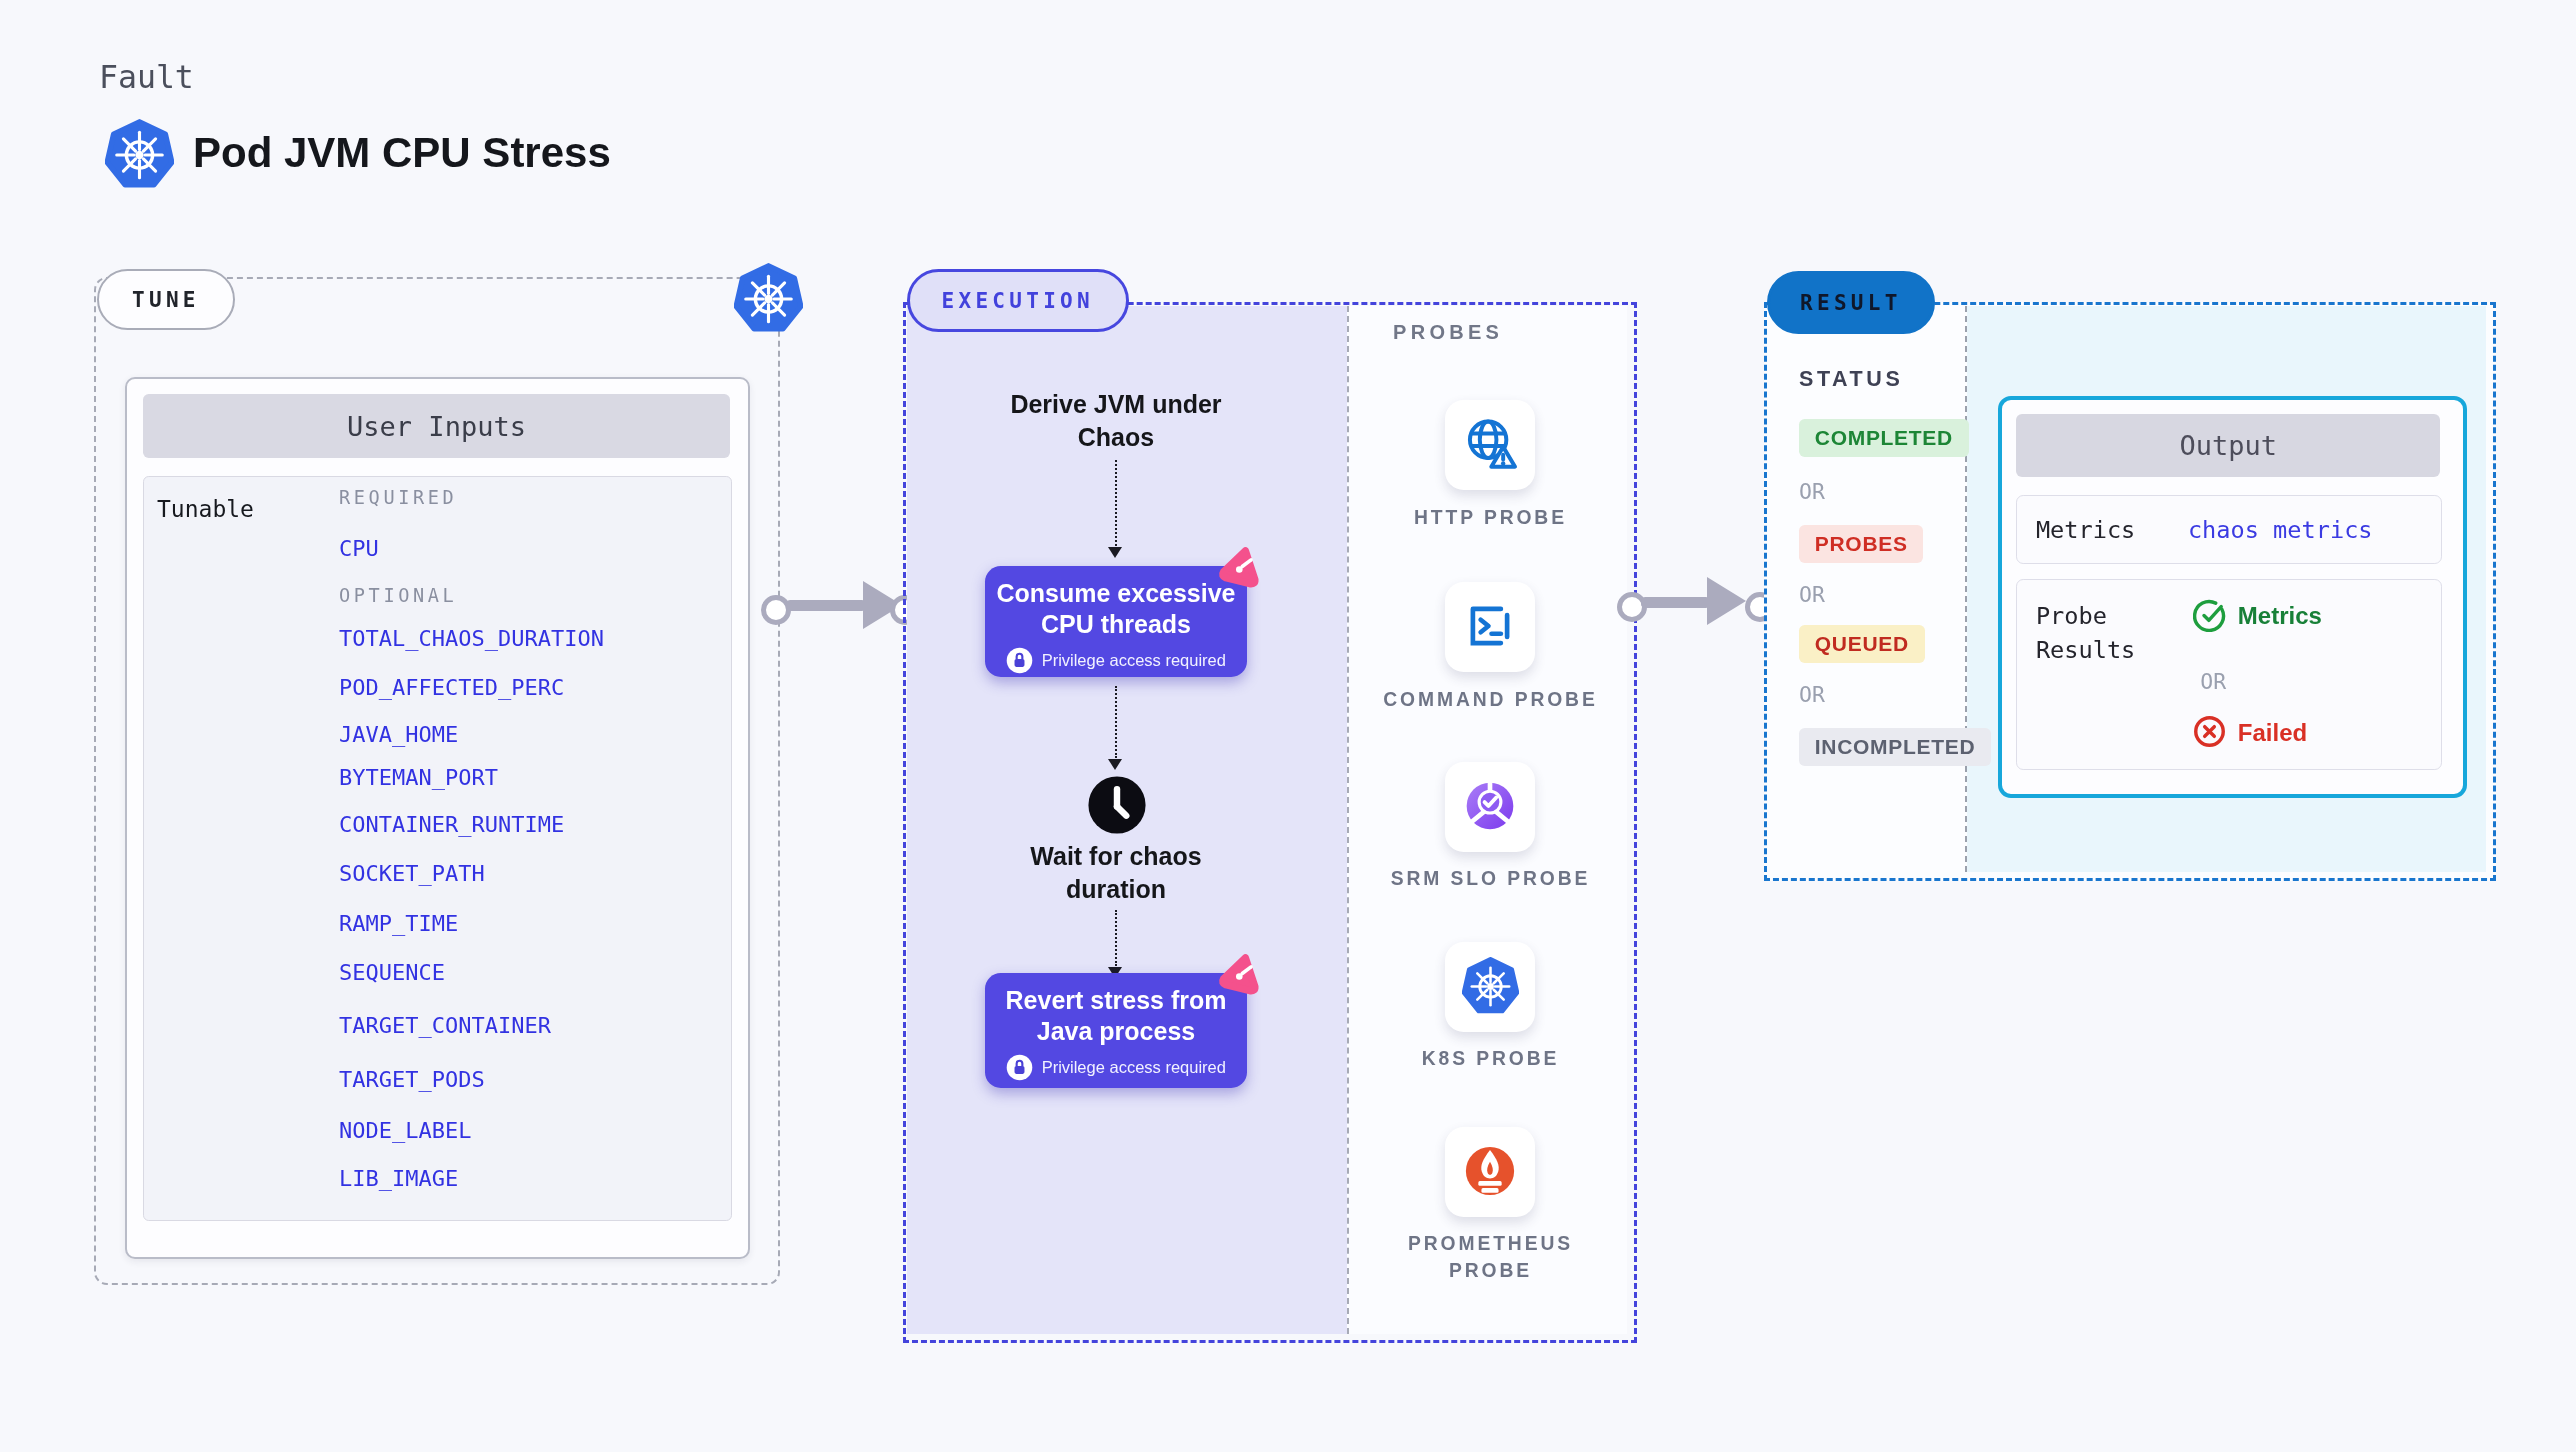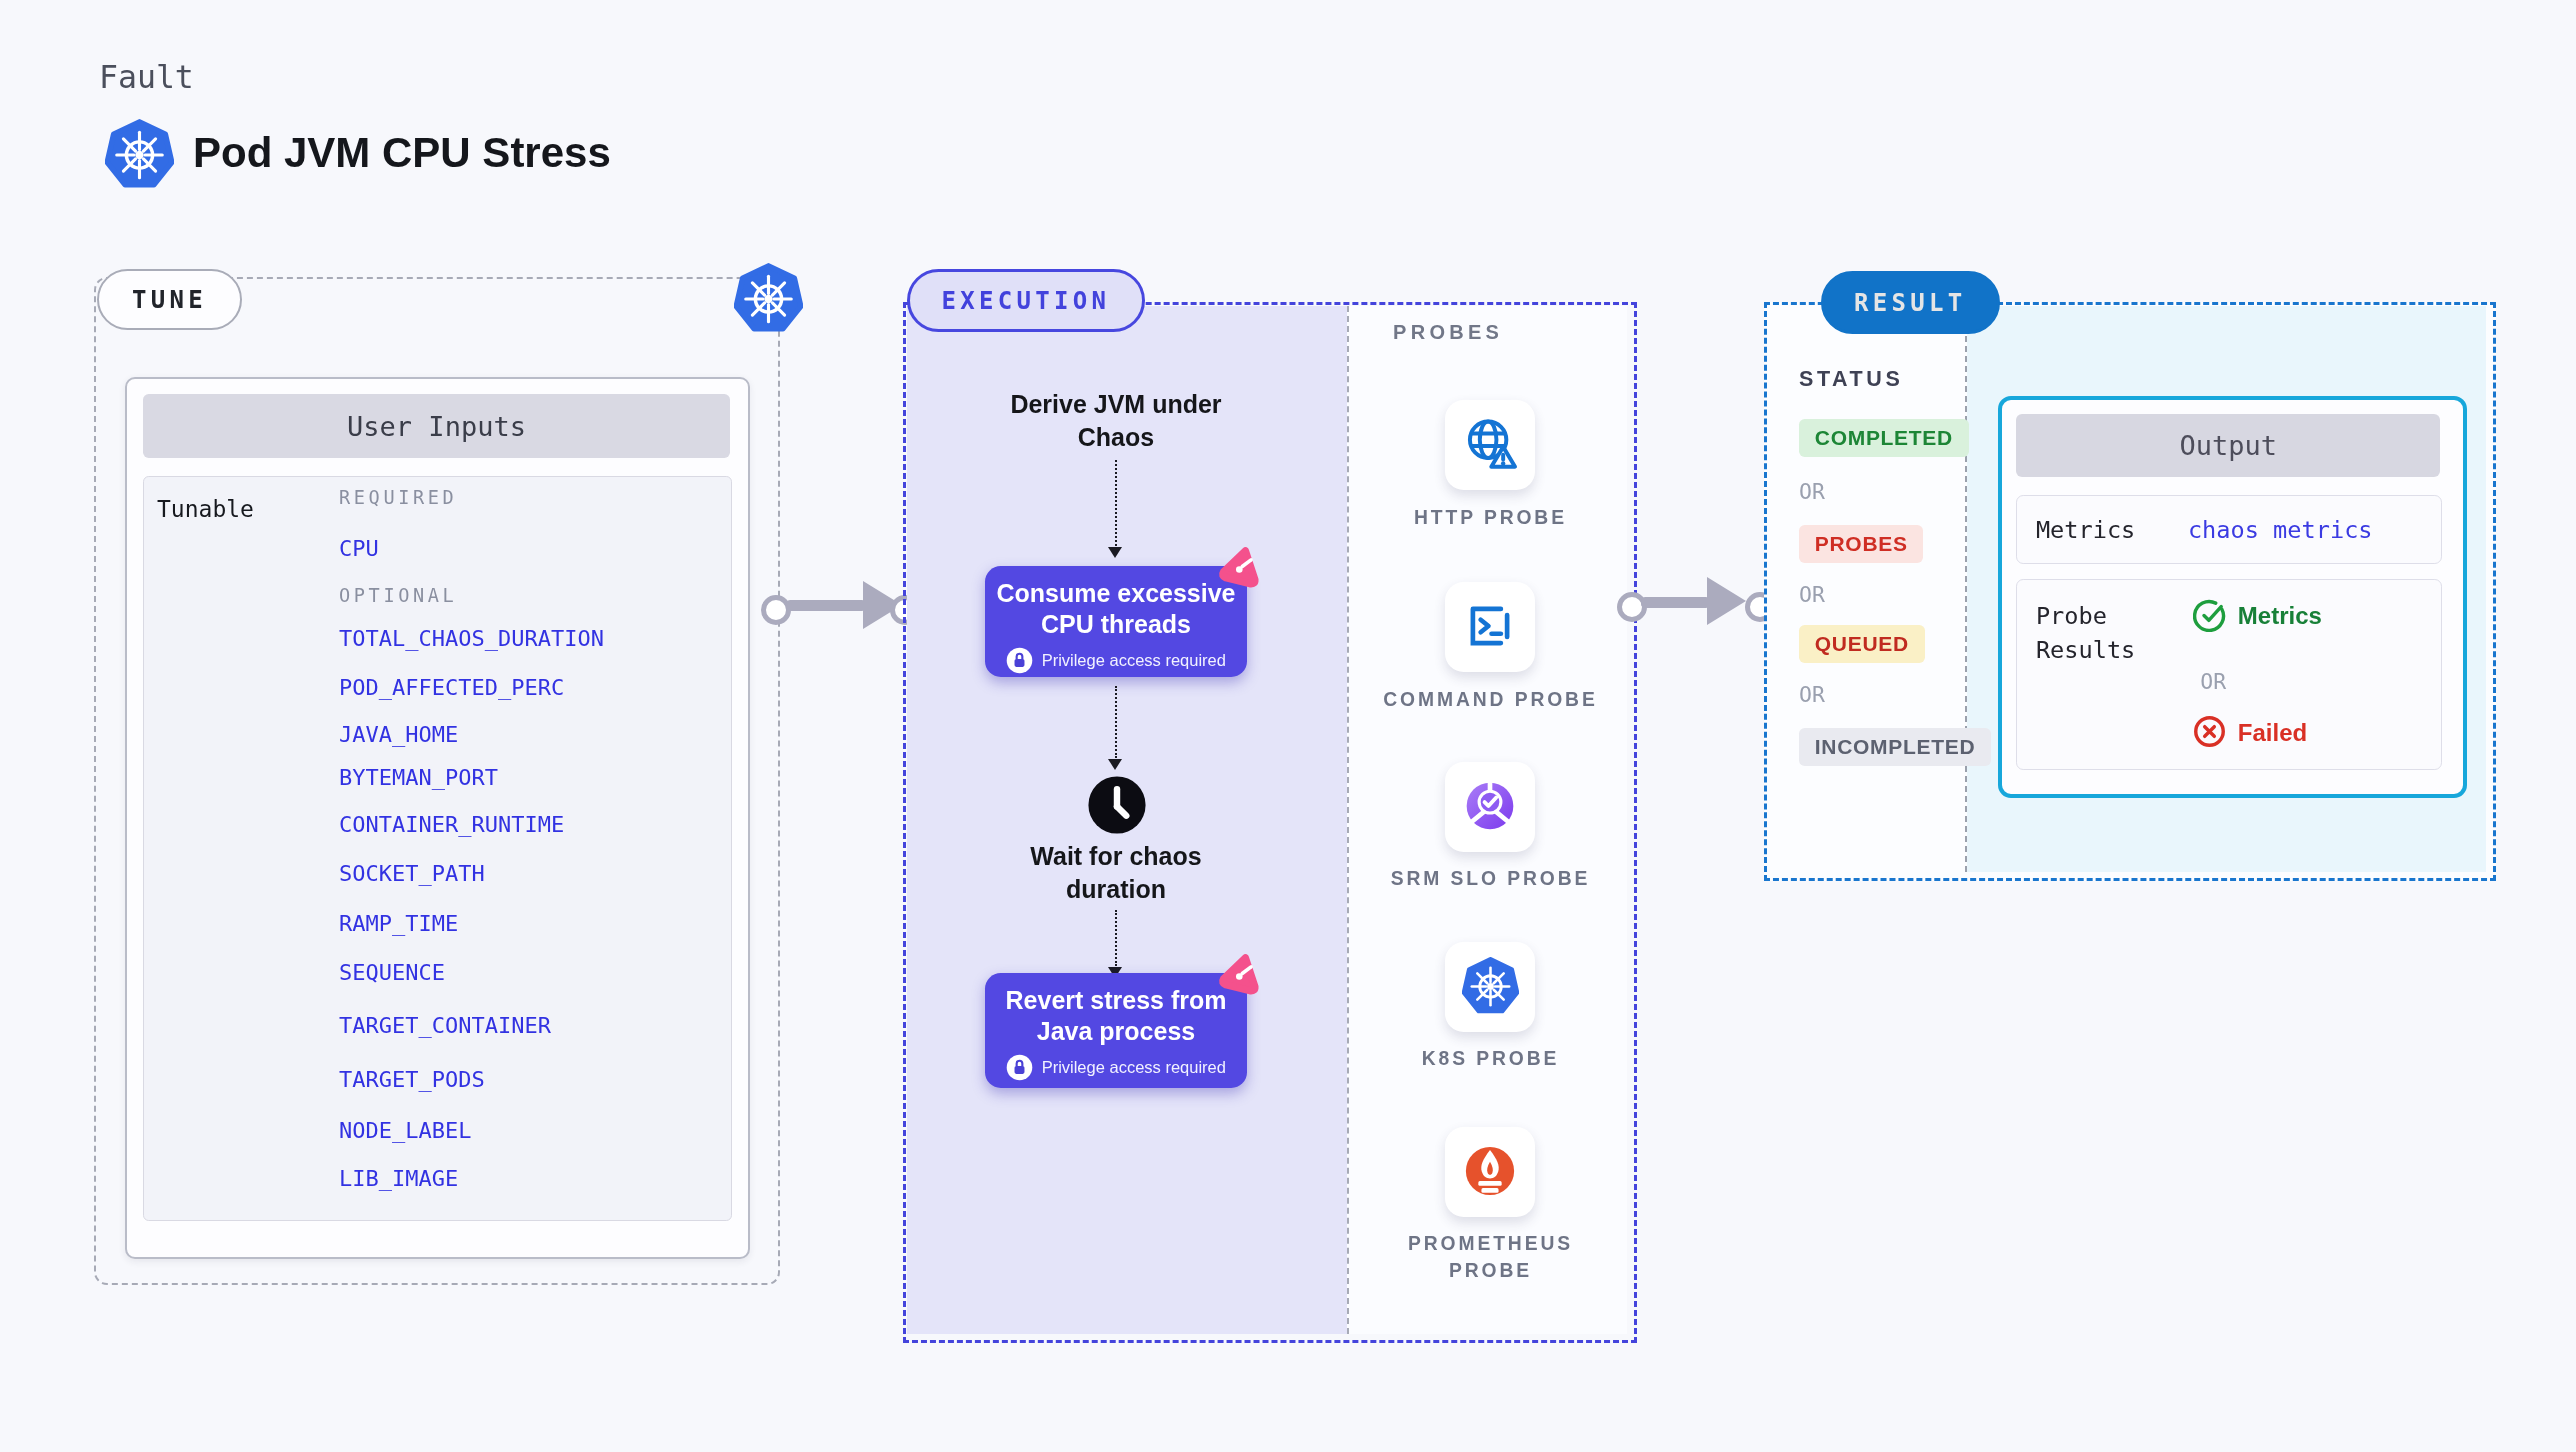--- a/index.html
+++ b/index.html
@@ -18,24 +18,24 @@
   .exec-box{left:903px;top:302px;width:728px;height:1035px;border:3.6px dashed #4444dc;}
   .exec-fill-left{left:907px;top:306px;width:441px;height:1028px;background:#e4e4f9;}
   .exec-fill-right{left:1347px;top:306px;width:280px;height:1028px;background:#fbfcff;}
   .exec-divider{left:1347px;top:306px;height:1028px;width:0;border-left:2.1px dashed #a7aab6;}
   .result-box{left:1764px;top:302px;width:726px;height:573px;border:3.6px dashed #1976ce;background:#fcfdff;}
   .result-fill-right{left:1967px;top:306px;width:519px;height:566px;background:#e9f6fc;}
   .result-divider{left:1965px;top:306px;height:566px;width:0;border-left:2.1px dashed #9aa0ac;}
 
   
   .pill{display:inline-flex;align-items:center;justify-content:center;border-radius:34px;
-        font-size:24px;font-weight:bold;letter-spacing:4.3px;height:57px;text-align:center;}
+        font-size:21px;font-weight:bold;letter-spacing:4.3px;height:57px;text-align:center;}
   .tune-badge{left:97px;top:269px;padding:0 33px;background:#fdfdff;border:2.9px solid #a9acb8;color:#21242b;}
   .exec-badge{left:907px;top:269px;padding:0 31.5px;background:#e0e0f8;border:3.6px solid #4747df;color:#4242dc;}
-  .result-badge{left:1821px;top:271px;padding:0 30px;background:#1173c8;border:3.6px solid #1173c8;color:#e5e5e5;}
+  .result-badge{left:1767px;top:271px;padding:0 30px;background:#1173c8;border:3.6px solid #1173c8;color:#0f172a;}
   .tune-k8s{left:734px;top:263px;width:69px;height:69px;}
 
   
   .ui-panel{left:125px;top:377px;width:621px;height:878px;background:#fdfdff;border:2.1px solid #b9bcc8;
             border-radius:10px;box-shadow:0 2.9px 7.2px rgba(40,40,70,.08);}
   .ui-header{left:143px;top:394px;width:587px;height:64px;background:#d9d9e3;border-radius:5.7px;
              display:flex;align-items:center;justify-content:center;font-size:27px;color:#3a3d49;}
   .ui-list{left:143px;top:476px;width:587px;height:743px;background:#f2f3f9;border:1.4px solid #d9d9e3;border-radius:5.7px;}
   .tunable{left:157px;top:496px;font-size:23px;color:#17191f;}
   .grp-label{font-size:18.6px;color:#8a8fa0;letter-spacing:3.6px;text-align:right;}

